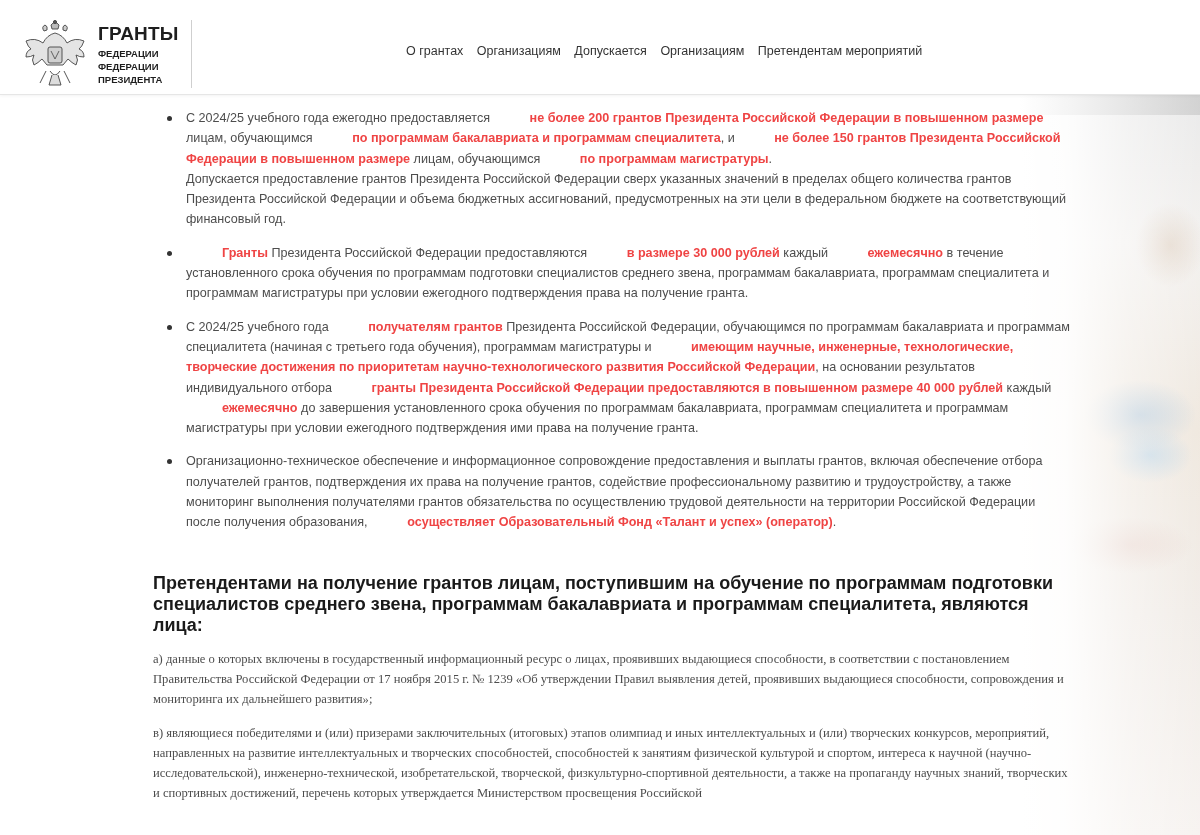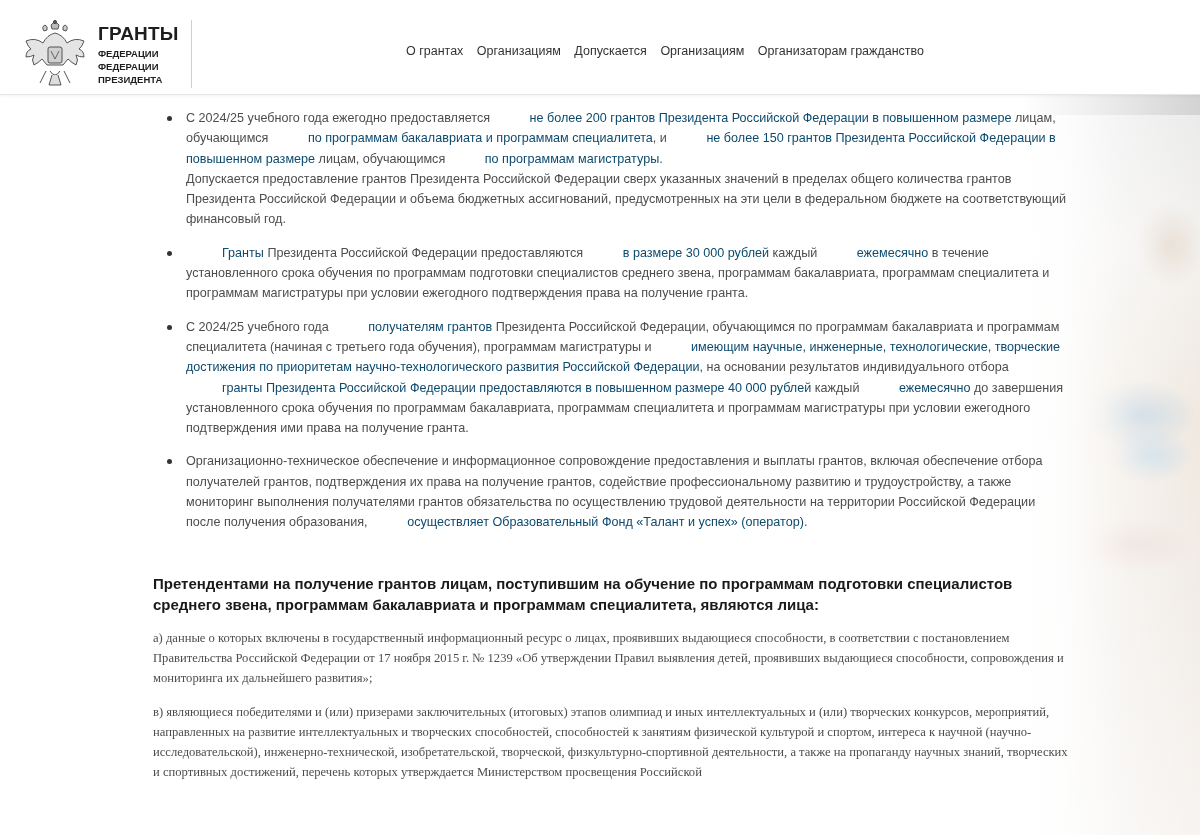--- a/index.html
+++ b/index.html
@@ -25,26 +25,26 @@
       radial-gradient(ellipse 80px 50px at 120px 320px, rgba(140,180,215,0.5), transparent 70%),
       radial-gradient(ellipse 50px 60px at 150px 150px, rgba(200,170,140,0.35), transparent 70%),
       radial-gradient(ellipse 90px 40px at 110px 450px, rgba(220,180,170,0.35), transparent 70%),
       linear-gradient(180deg, #e8e8e8 0%, #f2f0ee 20%, #eee6dc 45%, #f0ebe6 70%, #f6f2ef 100%);
   }
   .photo-fade { position: absolute; inset: 0; background: linear-gradient(90deg, #ffffff 0%, rgba(255,255,255,0.92) 25%, rgba(255,255,255,0.45) 60%, rgba(255,255,255,0.1) 100%); }
   .photo-topshade { position: absolute; left: 0; top: 0; width: 100%; height: 20px; background: linear-gradient(90deg, rgba(255,255,255,1) 0%, rgba(200,200,200,0.7) 100%); }
 
   
   .content { position: absolute; left: 153px; top: 108px; width: 920px; z-index: 2; font-size: 12.6px; line-height: 20.3px; color: #4d4d4d; }
-  .content b { color: #0c4a6e; font-weight: 400; padding-left: 36px; }
+  .content b { color: #ef4444; font-weight: 700; padding-left: 36px; }
   .bullets { list-style: none; margin-left: 33px; }
   .bullets li { position: relative; margin-bottom: 13px; }
   .bullets li::before { content: ""; position: absolute; left: -19px; top: 8px; width: 5px; height: 5px; border-radius: 50%; background: #333; }
   .bullets li p.extra { }
-  .section-heading { margin-top: 40px; font-weight: 700; color: #1a1a1a; font-size: 15px; line-height: 21px; }
+  .section-heading { margin-top: 40px; font-weight: 700; color: #1a1a1a; font-size: 18px; line-height: 21px; }
   .para { margin-top: 13px; font-family: Liberation Serif, serif; }
 </style>
 </head>
 <body>
 
 <div class="header">
   <div class="emblem">
     <svg width="62" height="70" viewBox="0 0 62 70">
       <g fill="none" stroke="#444" stroke-width="0.9">
         <path d="M27 6 q4 -5 8 0 l-1 4 h-6 z" fill="#bbb"></path>
@@ -67,21 +67,21 @@
       <div>ФЕДЕРАЦИИ</div>
       <div>ПРЕЗИДЕНТА</div>
     </div>
   </div>
   <div class="divider"></div>
   <nav class="nav">
     <a href="#">О грантах</a>
     <a href="#">Организациям</a>
     <a href="#">Допускается</a>
     <a href="#">Организациям</a>
-    <a href="#">Организаторам гражданство</a>
+    <a href="#">Претендентам мероприятий</a>
   </nav>
 </div>
 
 <div class="photo">
   <div class="photo-bg"></div>
   <div class="photo-fade"></div>
   <div class="photo-topshade"></div>
 </div>
 
 <main class="content">

